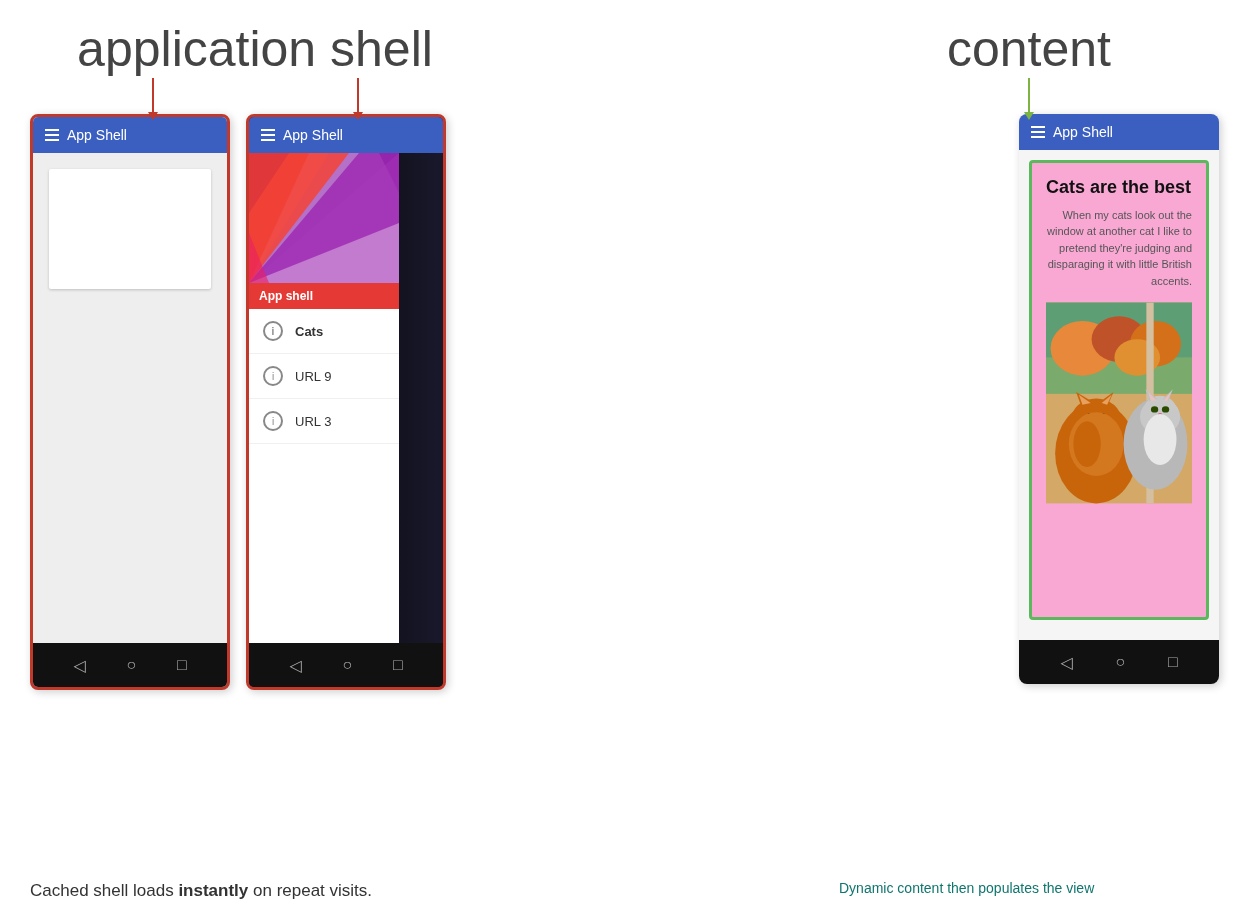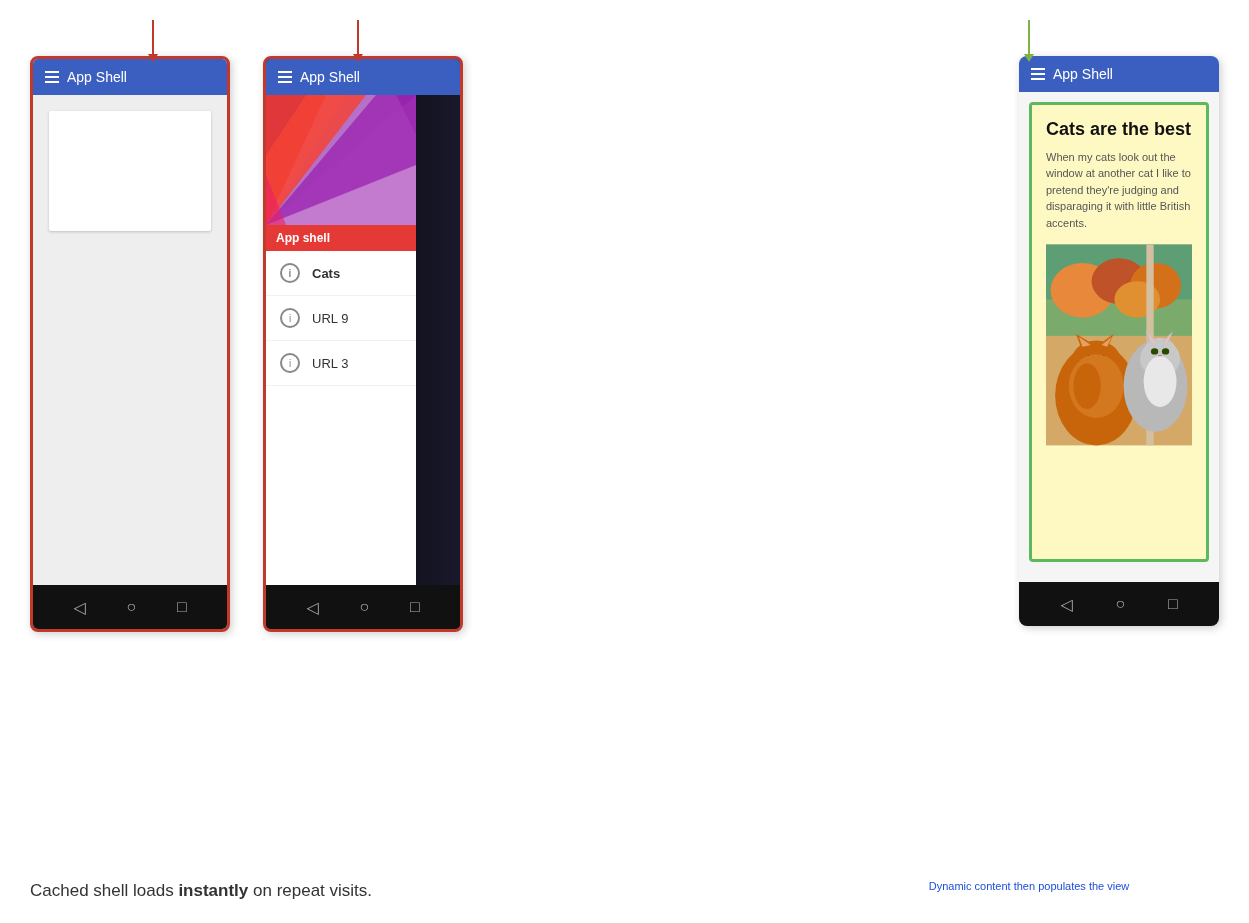--- a/index.html
+++ b/index.html
@@ -159,47 +159,60 @@
       min-height: 490px;
     }
 
     .phone3-body {
       background: #f5f5f5;
       min-height: 490px;
       padding: 10px;
     }
 
     .content-card {
-      background: #fef9c3;
+      background: #f9a8d4;
       border: 3px solid #5cb85c;
       border-radius: 4px;
       padding: 14px;
       min-height: 460px;
     }
 
     .content-title {
       font-size: 18px;
       font-weight: 700;
       color: #111;
       margin-bottom: 8px;
       line-height: 1.2;
     }
 
     .content-body-text {
       font-size: 11px;
       color: #555;
       line-height: 1.5;
       margin-bottom: 4px;
+      text-align: right;
     }
   </style>
 </head>
 <body>
 
 <div style="display:flex; flex-direction:column; width:100%; height:100%;">
 
+  <div style="display:flex; width:100%; align-items:flex-end; margin-bottom:0;">
+
+    <div style="width:450px; text-align:center;">
+      <span style="font-size:50px; color:#444; font-weight:300;">application shell</span>
+    </div>
+
+    <div style="flex:1;"></div>
+
+    <div style="width:380px; text-align:center;">
+      <span style="font-size:50px; color:#444; font-weight:300;">content</span>
+    </div>
+  </div>
 
   <div style="display:flex; width:100%; height:36px; align-items:flex-start;">
 
     <div style="width:450px; display:flex; justify-content:space-around; padding:0 20px;">
       <div style="display:flex; flex-direction:column; align-items:center;">
         <div style="width:2px; height:36px; background:#c0392b; position:relative;">
           <div style="position:absolute; bottom:-6px; left:-4px; width:0; height:0; border-left:5px solid transparent; border-right:5px solid transparent; border-top:8px solid #c0392b;"></div>
         </div>
       </div>
       <div style="display:flex; flex-direction:column; align-items:center;">
@@ -212,21 +225,21 @@
 
     <div style="width:380px; display:flex; justify-content:center;">
       <div style="display:flex; flex-direction:column; align-items:center;">
         <div style="width:2px; height:36px; background:#7cb342; position:relative;">
           <div style="position:absolute; bottom:-6px; left:-4px; width:0; height:0; border-left:5px solid transparent; border-right:5px solid transparent; border-top:8px solid #7cb342;"></div>
         </div>
       </div>
     </div>
   </div>
 
-  <div style="display:flex; width:100%; gap:17px; align-items:flex-start; flex:1;">
+  <div style="display:flex; width:100%; gap:0; align-items:flex-start; flex:1;">
 
     <div class="phone phone-appshell-border" style="margin-right:16px;">
       <div class="phone-header">
         <div class="hamburger-icon">
           <span></span>
             <span></span>
             <span></span>
         </div>
         <span>App Shell</span>
       </div>
@@ -366,16 +379,16 @@
       </div>
     </div>
 
   </div>
 
   <div style="display:flex; width:100%; margin-top:6px;">
     <div style="width:450px; font-size:17px; color:#333; line-height:1.5;">
       Cached shell loads <strong>instantly</strong> on repeat visits.
     </div>
     <div style="flex:1;"></div>
-    <div style="width:380px; font-size:11px; color:#1d4ed8; line-height:1.5; text-align:center;">Dynamic content then populates the view</div>
+    <div style="width:380px; font-size:14px; color:#0f766e; line-height:1.5; ">Dynamic content then populates the view</div>
   </div>
 
 </div>
 
 </body></html>

